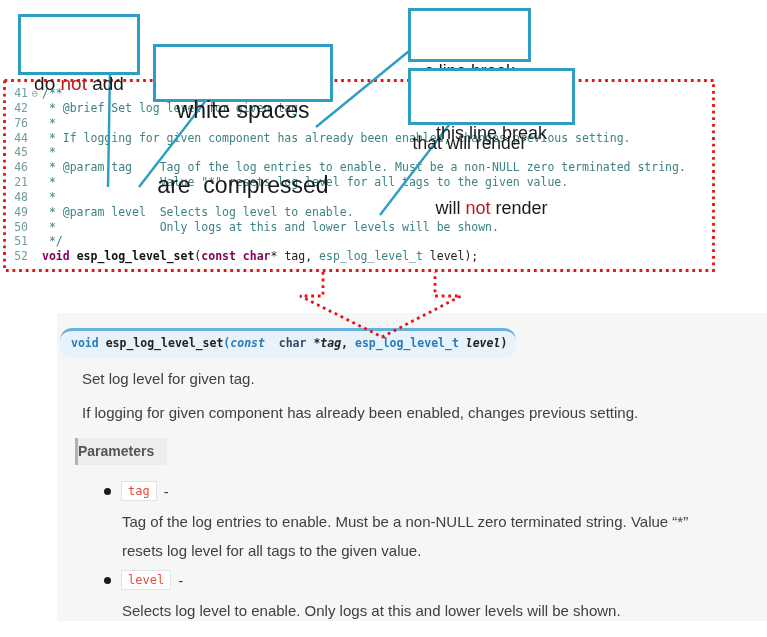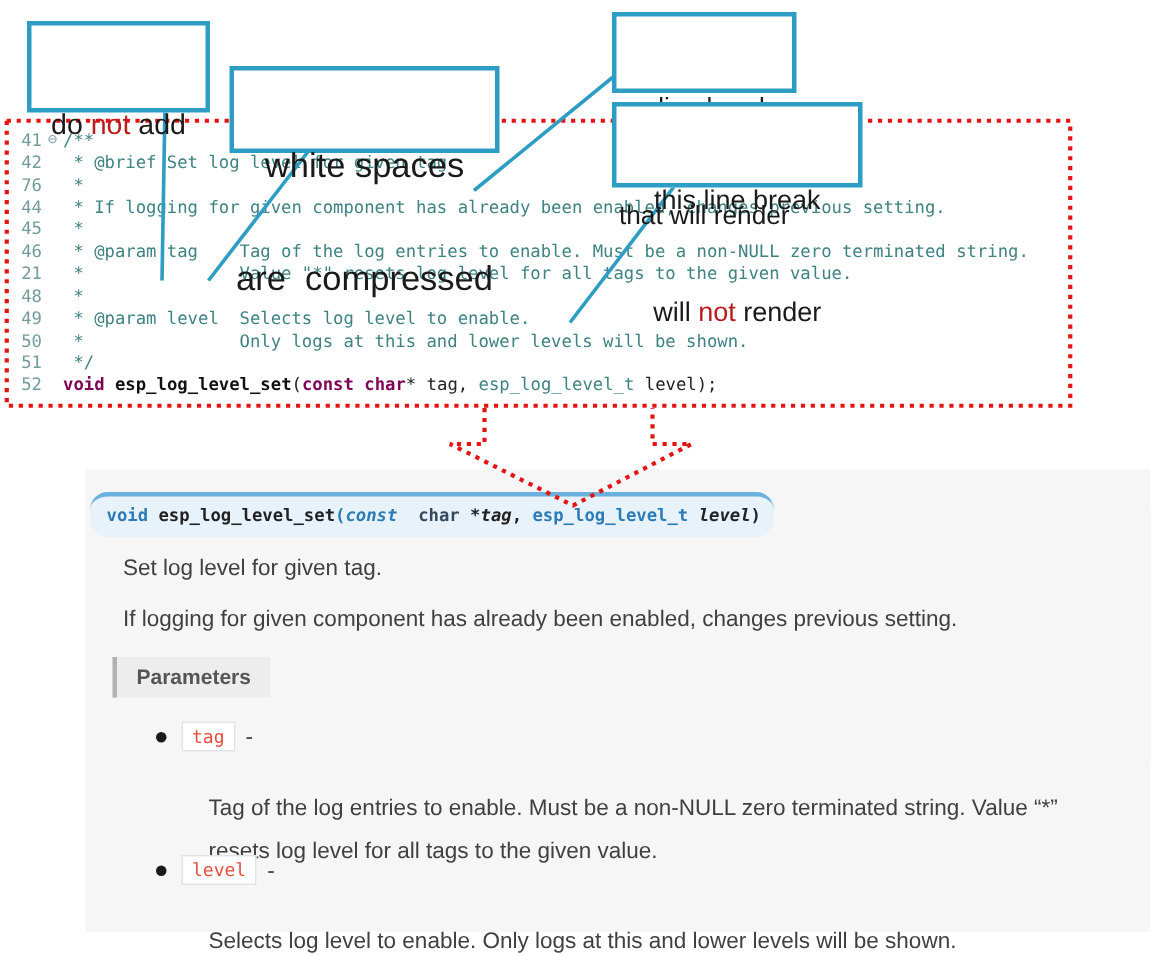--- a/index.html
+++ b/index.html
@@ -42,29 +42,29 @@
   .s-name{color:#222;}
   .s-p{color:#222;}
   .s-dark{color:#34495e;}
   .s-type{color:#2b7bb9;}
   .s-var{color:#222;font-style:italic;}
   .dpara{position:absolute;left:25px;font-size:15px;margin:0;}
   #p1{top:57px;}
   #p2{top:91px;}
   #params-label{position:absolute;left:18px;top:125px;background:#ededed;
     border-left:3px solid #b2b2b2;color:#555;font-size:14px;font-weight:bold;
-    padding:5px 13px 6px 13px;}
+    padding:5px 13px 6px 0;}
   .param-head{position:absolute;left:47px;display:flex;align-items:center;}
   #param1-head{top:168px;}
   #param2-head{top:257px;}
   .bullet{width:7px;height:7px;border-radius:50%;background:#1a1a1a;flex:none;margin-right:10px;}
   .plit{font-family:"DejaVu Sans Mono",monospace;font-size:12px;color:#e74c3c;
     background:#fff;border:1px solid #e1e4e5;padding:2px 6px;}
   .pdash{margin-left:7px;font-size:15px;color:#404040;}
-  .param-desc{position:absolute;left:65px;width:600px;margin:17px;
+  .param-desc{position:absolute;left:65px;width:600px;margin:0;
     font-size:15px;line-height:29px;color:#404040;}
   #param1-desc{top:194px;}
   #param2-desc{top:283px;}
 </style>
 </head>
 <body>
 
 <div id="code-editor">
     <div class="code-line"><span class="ln">41</span><span class="fold">⊖</span><span class="code-text"><span class="tok cm">/**</span></span></div>
     <div class="code-line"><span class="ln">42</span><span class="fold"></span><span class="code-text"><span class="tok cm"> * @brief Set log level for given tag</span></span></div>

